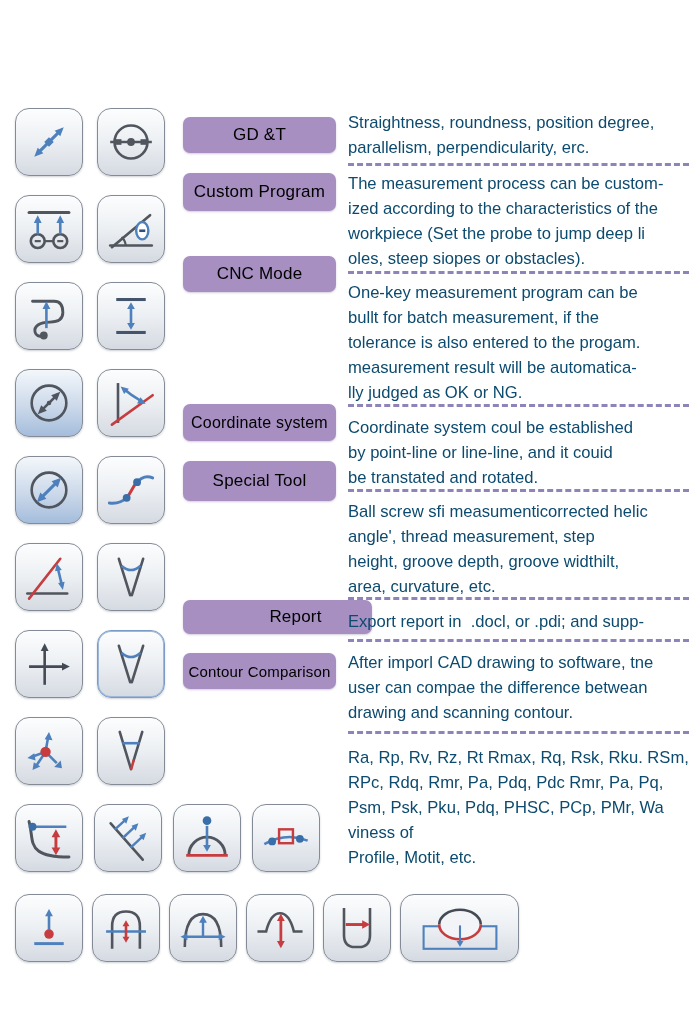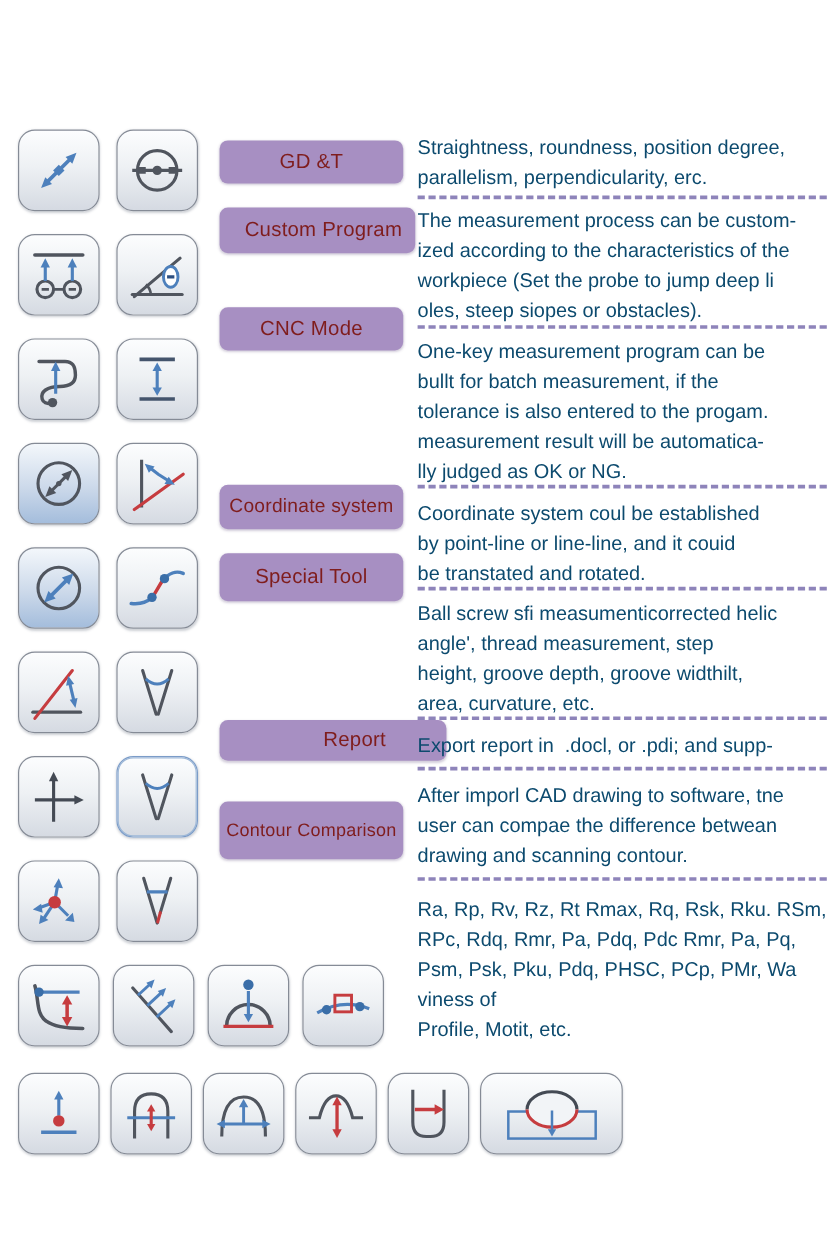--- a/index.html
+++ b/index.html
@@ -13,26 +13,26 @@
   .tile{width:66px;height:66px;flex:0 0 auto;border:1.8px solid #858b96;border-radius:14px;
         background:linear-gradient(180deg,#fcfdfe 0%,#eef1f4 45%,#d5dae2 100%);
         box-shadow:0 1px 2px rgba(60,70,90,.25);display:flex;align-items:center;justify-content:center;}
   .tile.blue{background:linear-gradient(180deg,#f3f7fb 0%,#ccd9ea 55%,#a4bddc 100%);}
   .tile.blue-border{border-color:#7b9cc8;box-shadow:0 0 0 1px #9db8d8 inset,0 1px 2px rgba(60,70,90,.25);}
   .tile.wide{width:117px;}
   .tile .glyph{width:52px;height:52px;display:block;}
   .tile.wide .glyph{width:104px;height:52px;}
   
   .plabel{position:absolute;left:183px;width:153px;background:#a78fc2;border-radius:7px;
-          color:#7f1d1d;display:flex;align-items:center;justify-content:center;
+          color:#000000;display:flex;align-items:center;justify-content:center;
           font-size:17px;letter-spacing:.2px;box-shadow:0 1px 2px rgba(80,60,110,.25);}
   .plabel.small{font-size:15px;}
-  .l1{top:117px;height:36px;} .l2{top:173px;height:38px;padding-left:10px;} .l3{top:256px;height:36px;}
+  .l1{top:117px;height:36px;} .l2{top:173px;height:38px;} .l3{top:256px;height:36px;}
   .l4{top:364px;height:37px;font-size:16px;margin-top:40px;} .l5{top:461px;height:40px;}
-  .l6{top:600px;height:34px;padding-left:36px;} .l7{top:668px;height:48px;} .l8{top:706px;height:38px;font-size:19px;}
+  .l6{top:600px;height:34px;padding-left:36px;} .l7{top:653px;height:36px;} .l8{top:706px;height:38px;font-size:19px;}
   
   .sec{position:absolute;left:348px;width:341px;font-size:16.6px;line-height:25px;
        color:#0c4a6e;white-space:pre;overflow:hidden;}
   .s1{top:110px;} .s2{top:171px;} .s3{top:280px;} .s4{top:415px;}
   .s5{top:499px;} .s6{top:609px;} .s7{top:650px;} .s8{top:745px;}
   
   .dash{position:absolute;left:348px;width:341px;height:0;border-top:3px dashed #8e84ba;}
   .d1{top:163px;} .d2{top:271px;} .d3{top:404px;} .d4{top:489px;}
   .d5{top:597px;} .d6{top:639px;} .d7{top:731px;}
   .defs-svg{position:absolute;width:0;height:0;overflow:hidden;}

